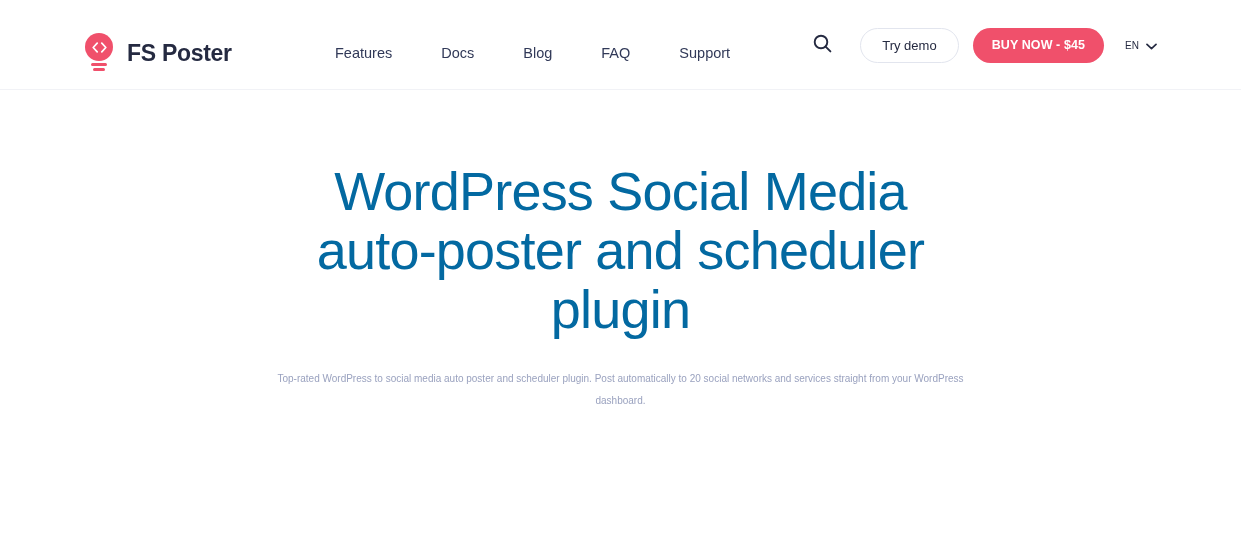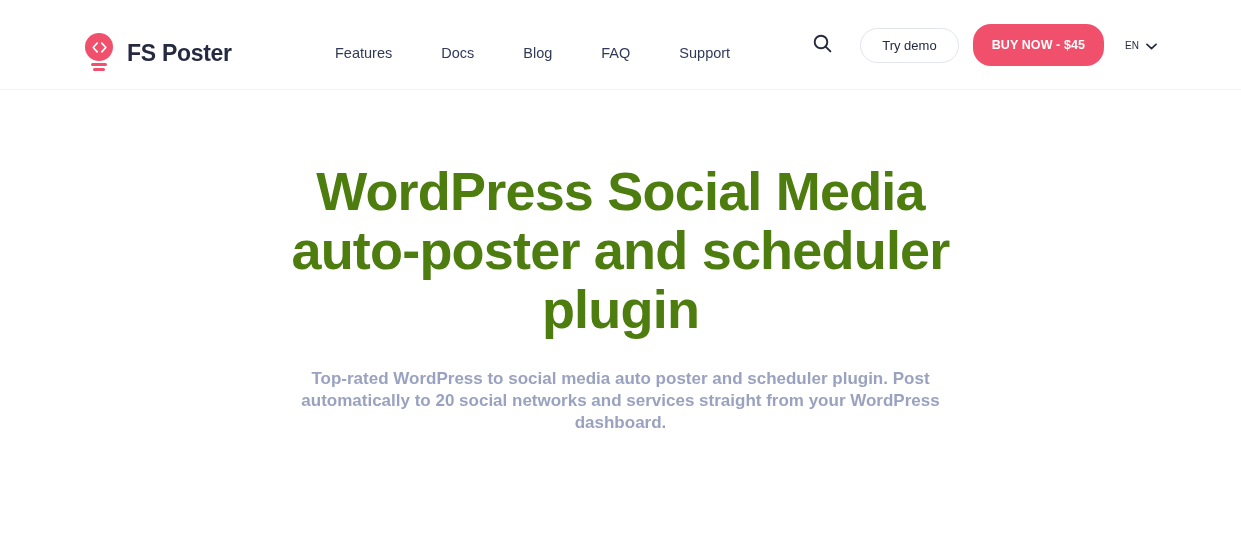--- a/index.html
+++ b/index.html
@@ -124,21 +124,21 @@
     font-size: 13px;
     font-weight: 500;
     font-family: inherit;
     cursor: pointer;
     display: flex;
     align-items: center;
     white-space: nowrap;
   }
 
   .btn-buy-now {
-    height: 42px;
+    height: 35px;
     padding: 0 19px;
     margin-left: 14px;
     border: none;
     border-radius: 18px;
     background: #f0506b;
     color: #ffffff;
     font-size: 12.5px;
     font-weight: bold;
     font-family: inherit;
     letter-spacing: 0.1px;
@@ -166,34 +166,34 @@
 
   
   .hero {
     padding-top: 72px;
     text-align: center;
   }
 
   .hero-title {
     font-size: 54px;
     line-height: 59px;
-    font-weight: bold;
-    color: #4d7c0f;
+    font-weight: normal;
+    color: #0369a1;
     letter-spacing: -0.8px;
     max-width: 680px;
     margin: 0 auto;
   }
 
   .hero-subtitle {
     margin: 29px auto 0;
     max-width: 700px;
-    font-size: 17px;
+    font-size: 10px;
     line-height: 22px;
     color: #9aa2bf;
-    font-weight: 700;
+    font-weight: 400;
   }
 
   .hero-cta {
     margin-top: 47px;
     display: flex;
     justify-content: center;
     gap: 26px;
   }
 
   .btn-primary-cta {

